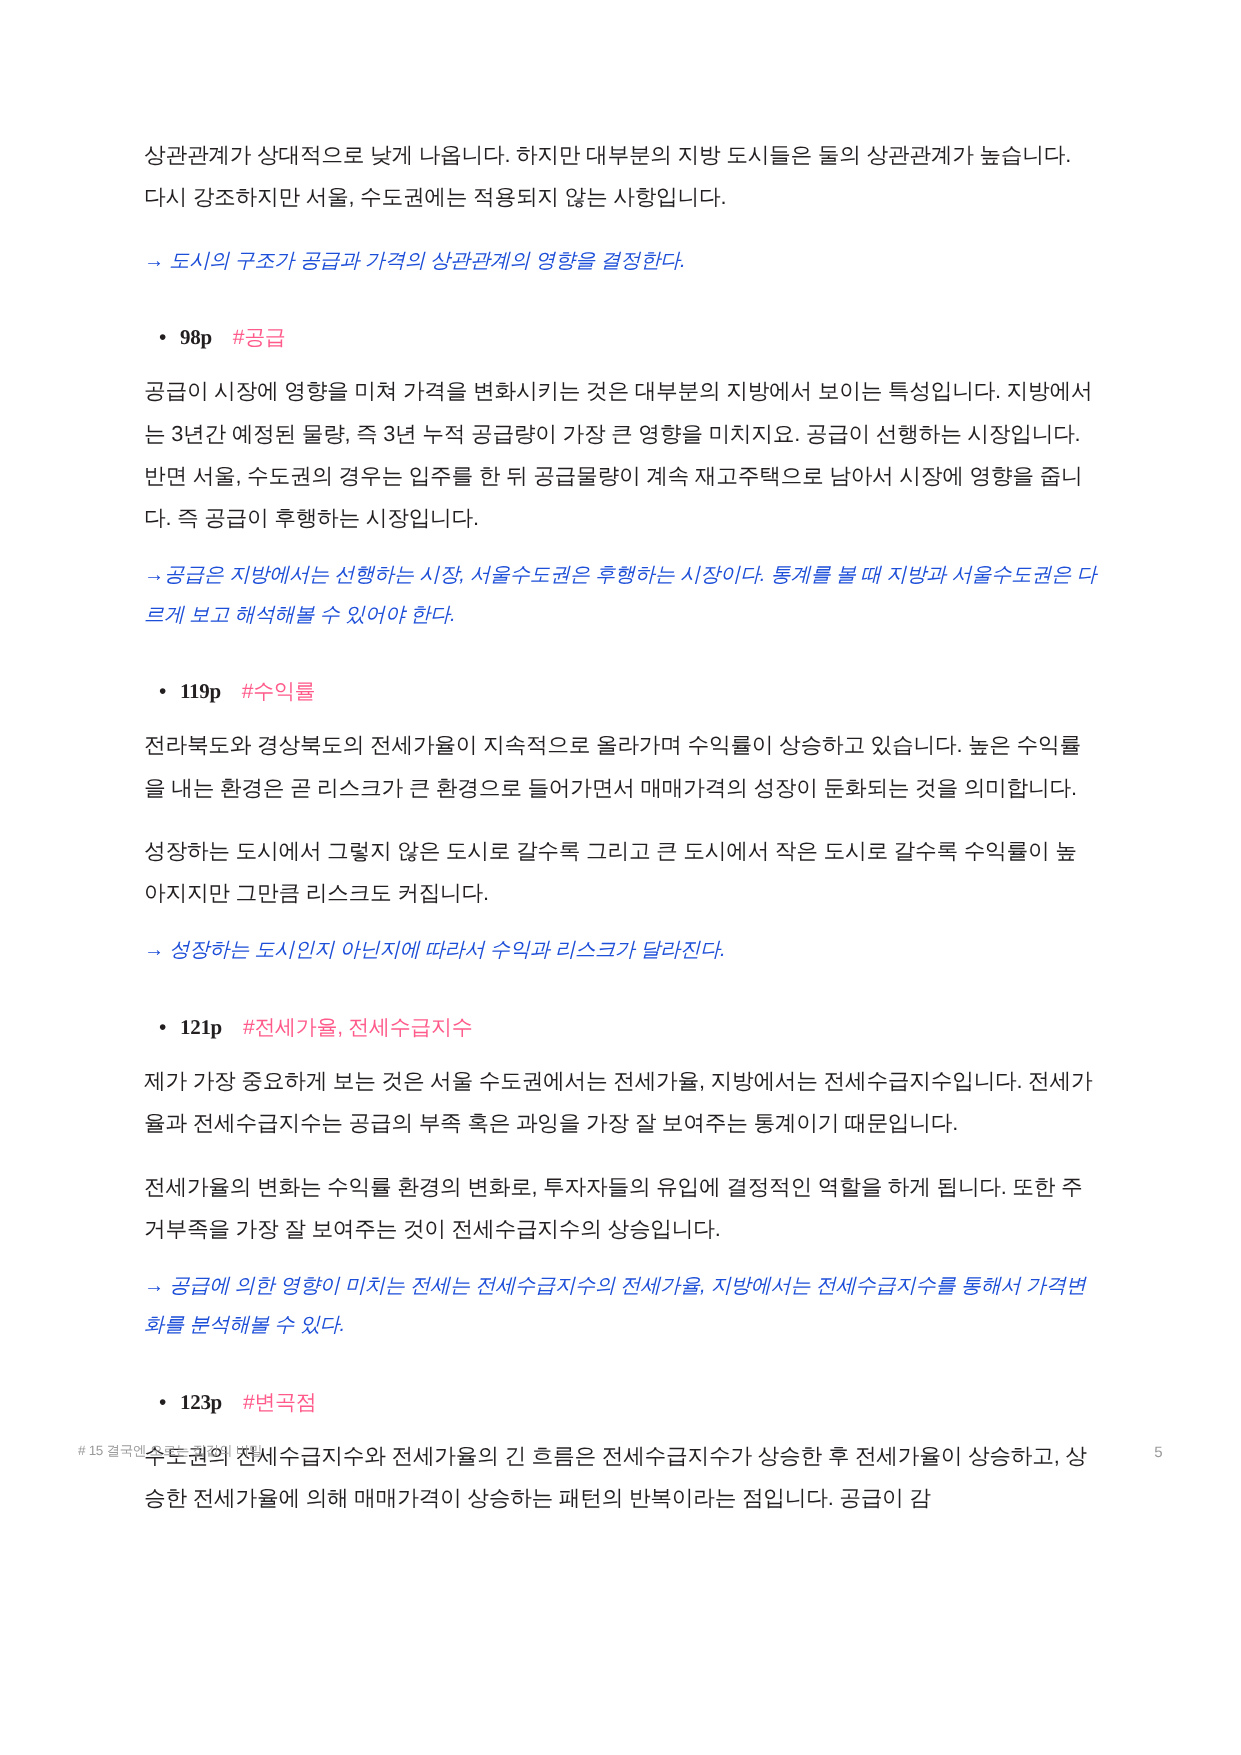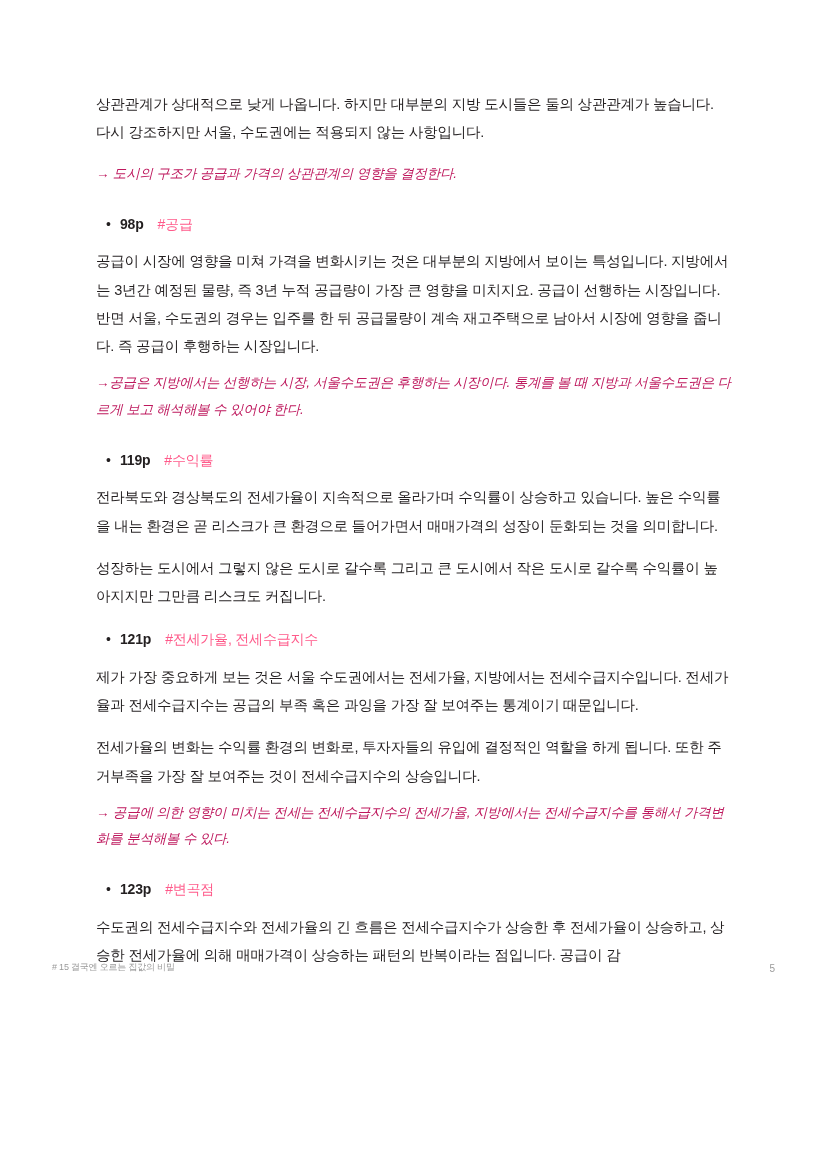--- a/index.html
+++ b/index.html
@@ -32,21 +32,21 @@
     line-height: 1.95;
     letter-spacing: -0.2px;
     color: #231f20;
   }
   .para-block {
     margin-bottom: 14px;
   }
   .note {
     font-size: 13.5px;
     line-height: 1.95;
-    color: #be185d;
+    color: #1d4ed8;
     font-style: italic;
     letter-spacing: -0.2px;
     margin: 0;
   }
   .note-block {
     margin-top: 10px;
     margin-bottom: 26px;
   }
   .section {
     margin-bottom: 18px;
@@ -64,20 +64,21 @@
     color: #231f20;
     flex: 0 0 auto;
     text-align: left;
   }
   .page-ref {
     font-size: 14px;
     font-weight: bold;
     color: #231f20;
     margin-right: 14px;
     letter-spacing: -0.2px;
+    font-family: Liberation Serif, serif;
   }
   .tag {
     font-size: 14px;
     font-weight: normal;
     color: #ff5a8a;
     letter-spacing: -0.2px;
   }
   .body-text {
     padding-left: 0px;
   }
@@ -136,20 +137,23 @@
       <div class="bullet-head">
         <span class="bullet-dot">•</span>
         <span class="page-ref">119p</span>
         <span class="tag">#수익률</span>
       </div>
       <div class="body-text">
         <p>전라북도와 경상북도의 전세가율이 지속적으로 올라가며 수익률이 상승하고 있습니다. 높은 수익률을 내는 환경은 곧 리스크가 큰 환경으로 들어가면서 매매가격의 성장이 둔화되는 것을 의미합니다.</p>
         <div class="gap-sm"></div>
         <p>성장하는 도시에서 그렇지 않은 도시로 갈수록 그리고 큰 도시에서 작은 도시로 갈수록 수익률이 높아지지만 그만큼 리스크도 커집니다.</p>
       </div>
+      <div class="note-block">
+        <p class="note">→ 성장하는 도시인지 아닌지에 따라서 수익과 리스크가 달라진다.</p>
+      </div>
     </div>
 
     <div class="section">
       <div class="bullet-head">
         <span class="bullet-dot">•</span>
         <span class="page-ref">121p</span>
         <span class="tag">#전세가율, 전세수급지수</span>
       </div>
       <div class="body-text">
         <p>제가 가장 중요하게 보는 것은 서울 수도권에서는 전세가율, 지방에서는 전세수급지수입니다. 전세가율과 전세수급지수는 공급의 부족 혹은 과잉을 가장 잘 보여주는 통계이기 때문입니다.</p>

